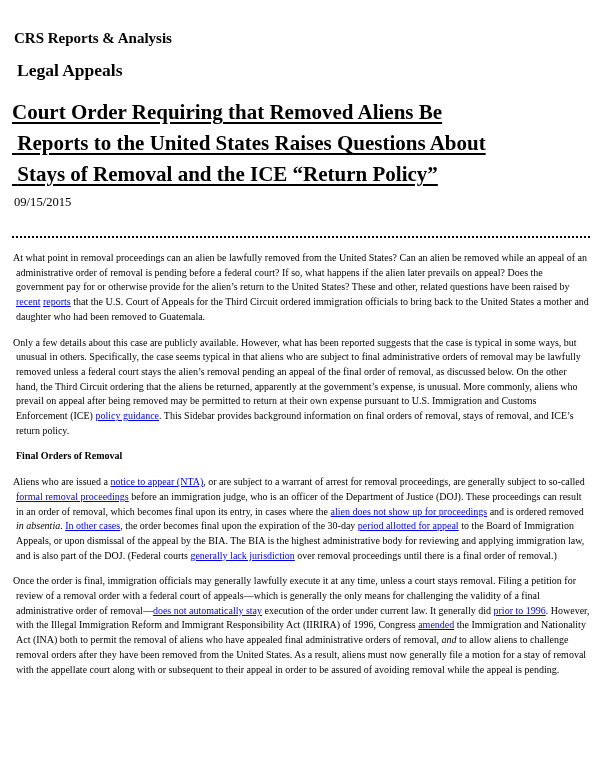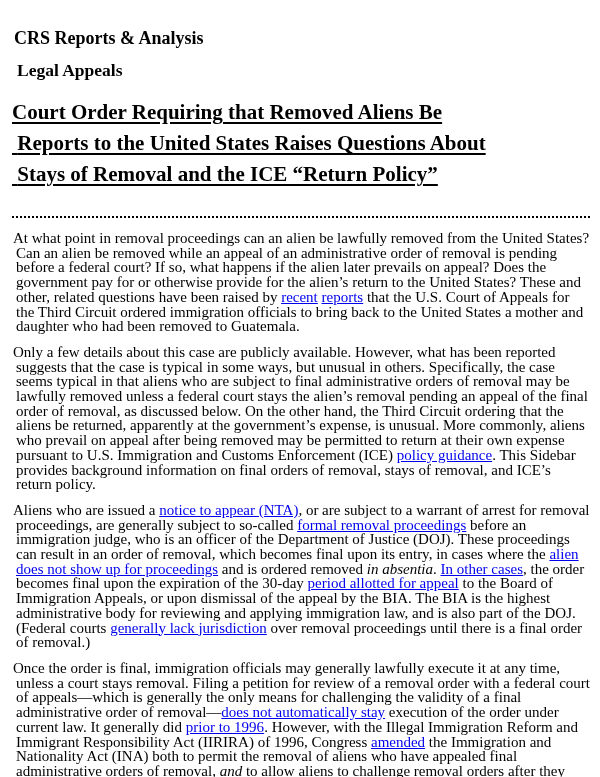--- a/index.html
+++ b/index.html
@@ -15,21 +15,21 @@
     font-family: "Liberation Serif", serif;
   }
   .page {
     box-sizing: border-box;
     width: 600px;
     height: 777px;
     padding: 31px 10px 0 12px;
   }
   .brand {
     font-weight: bold;
-    font-size: 18px;
+    font-size: 15px;
     line-height: 15px;
     margin: 0 0 0 2px;
   }
   .doc-type {
     font-weight: bold;
     font-size: 17.5px;
     line-height: 20px;
     margin: 14px 0 0 5px;
   }
   h1.title {
@@ -46,21 +46,21 @@
     font-size: 12.6px;
     line-height: 15px;
     margin: 0 0 0 2px;
   }
   .divider {
     height: 2px;
     margin: 26px 0 0 0;
     background-image: repeating-linear-gradient(to right, #000 0, #000 2px, transparent 2px, transparent 4px);
   }
   p.body-par, h2.section-heading {
-    font-size: 15px;
+    font-size: 10px;
     line-height: 14.7px;
     margin: 11px 0 11px 1px;
     padding-left: 3px;
     text-indent: -3px;
   }
   p.body-par:first-of-type {
     margin-top: 13px;
   }
   h2.section-heading {
     font-weight: bold;
@@ -81,24 +81,26 @@
 
 <div class="page">
   <div class="brand">CRS Reports &amp; Analysis</div>
 
   <div class="doc-type">Legal Appeals</div>
 
   <h1 class="title">Court Order Requiring that Removed Aliens Be
  Reports to the United States Raises Questions About
  Stays of Removal and the ICE “Return Policy”</h1>
 
+  <div class="date">09/15/2015</div>
 
   <div class="divider"></div>
 
   <p class="body-par">At what point in removal proceedings can an alien be lawfully removed from the United States? Can an alien be removed while an appeal of an administrative order of removal is pending before a federal court? If so, what happens if the alien later prevails on appeal? Does the government pay for or otherwise provide for the alien’s return to the United States? These and other, related questions have been raised by <a class="inline-link" href="#">recent</a> <a class="inline-link" href="#">reports</a> that the U.S. Court of Appeals for the Third Circuit ordered immigration officials to bring back to the United States a mother and daughter who had been removed to Guatemala.</p>
 
   <p class="body-par">Only a few details about this case are publicly available. However, what has been reported suggests that the case is typical in some ways, but unusual in others. Specifically, the case seems typical in that aliens who are subject to final administrative orders of removal may be lawfully removed unless a federal court stays the alien’s removal pending an appeal of the final order of removal, as discussed below. On the other hand, the Third Circuit ordering that the aliens be returned, apparently at the government’s expense, is unusual. More commonly, aliens who prevail on appeal after being removed may be permitted to return at their own expense pursuant to U.S. Immigration and Customs Enforcement (ICE) <a class="inline-link" href="#">policy guidance</a>. This Sidebar provides background information on final orders of removal, stays of removal, and ICE’s return policy.</p>
 
+  <h2 class="section-heading">Final Orders of Removal</h2>
 
   <p class="body-par">Aliens who are issued a <a class="inline-link" href="#">notice to appear (NTA)</a>, or are subject to a warrant of arrest for removal proceedings, are generally subject to so-called <a class="inline-link" href="#">formal removal proceedings</a> before an immigration judge, who is an officer of the Department of Justice (DOJ). These proceedings can result in an order of removal, which becomes final upon its entry, in cases where the <a class="inline-link" href="#">alien does not show up for proceedings</a> and is ordered removed <em>in absentia</em>. <a class="inline-link" href="#">In other cases</a>, the order becomes final upon the expiration of the 30-day <a class="inline-link" href="#">period allotted for appeal</a> to the Board of Immigration Appeals, or upon dismissal of the appeal by the BIA. The BIA is the highest administrative body for reviewing and applying immigration law, and is also part of the DOJ. (Federal courts <a class="inline-link" href="#">generally lack jurisdiction</a> over removal proceedings until there is a final order of removal.)</p>
 
   <p class="body-par">Once the order is final, immigration officials may generally lawfully execute it at any time, unless a court stays removal. Filing a petition for review of a removal order with a federal court of appeals—which is generally the only means for challenging the validity of a final administrative order of removal—<a class="inline-link" href="#">does not automatically stay</a> execution of the order under current law. It generally did <a class="inline-link" href="#">prior to 1996</a>. However, with the Illegal Immigration Reform and Immigrant Responsibility Act (IIRIRA) of 1996, Congress <a class="inline-link" href="#">amended</a> the Immigration and Nationality Act (INA) both to permit the removal of aliens who have appealed final administrative orders of removal, <em>and</em> to allow aliens to challenge removal orders after they have been removed from the United States. As a result, aliens must now generally file a motion for a stay of removal with the appellate court along with or subsequent to their appeal in order to be assured of avoiding removal while the appeal is pending.</p>
 </div>
 
 </body></html>

